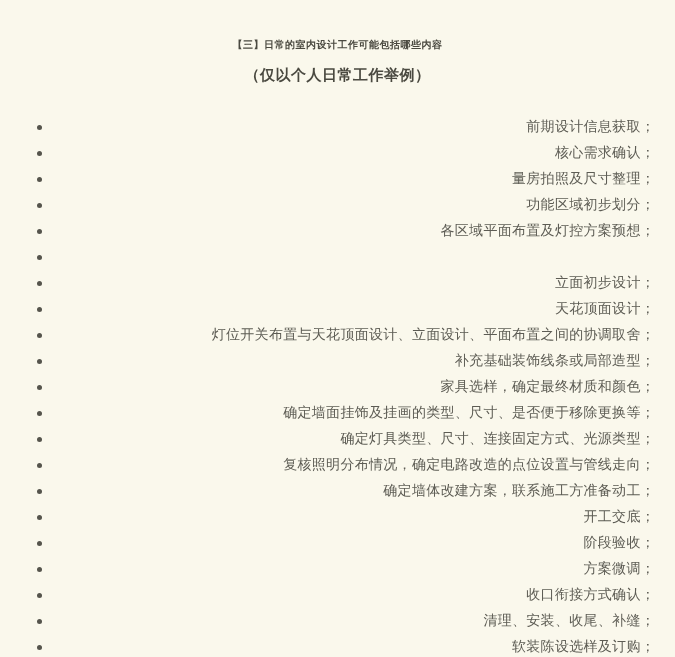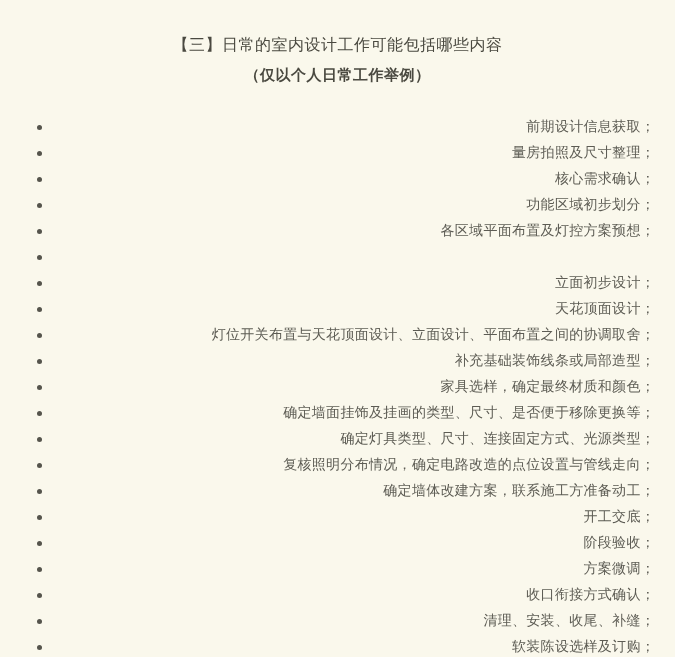--- a/index.html
+++ b/index.html
@@ -14,23 +14,23 @@
     overflow: hidden;
   }
   .page {
     width: 675px;
     height: 657px;
     box-sizing: border-box;
     padding-top: 36px;
   }
   .doc-title {
     margin: 0;
-    font-size: 16px;
+    font-size: 10px;
     line-height: 18px;
-    font-weight: normal;
+    font-weight: bold;
     color: #4a4940;
     text-align: center;
     letter-spacing: 0.5px;
   }
   .doc-subtitle {
     margin: 12px 0 12px 0;
     font-size: 15px;
     line-height: 18px;
     font-weight: bold;
     color: #4a4940;
@@ -70,25 +70,25 @@
 <div class="page">
   <h1 class="doc-title">【三】日常的室内设计工作可能包括哪些内容</h1>
   <h2 class="doc-subtitle">（仅以个人日常工作举例）</h2>
   <ul class="work-list">
       <li>
         <span class="bullet"></span>
         <span class="item-text">前期设计信息获取；</span>
       </li>
       <li>
         <span class="bullet"></span>
-        <span class="item-text">量房拍照及尺寸整理；</span>
+        <span class="item-text">核心需求确认；</span>
       </li>
       <li>
         <span class="bullet"></span>
-        <span class="item-text">核心需求确认；</span>
+        <span class="item-text">量房拍照及尺寸整理；</span>
       </li>
       <li>
         <span class="bullet"></span>
         <span class="item-text">功能区域初步划分；</span>
       </li>
       <li>
         <span class="bullet"></span>
         <span class="item-text">各区域平面布置及灯控方案预想；</span>
       </li>
       <li>

